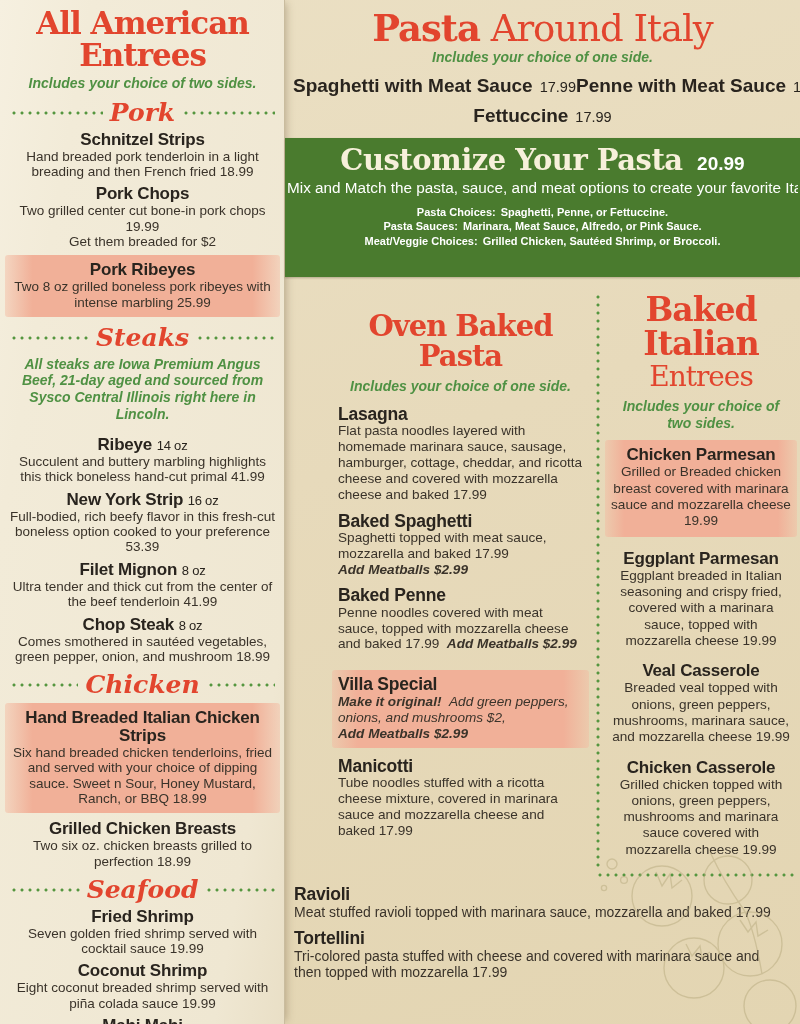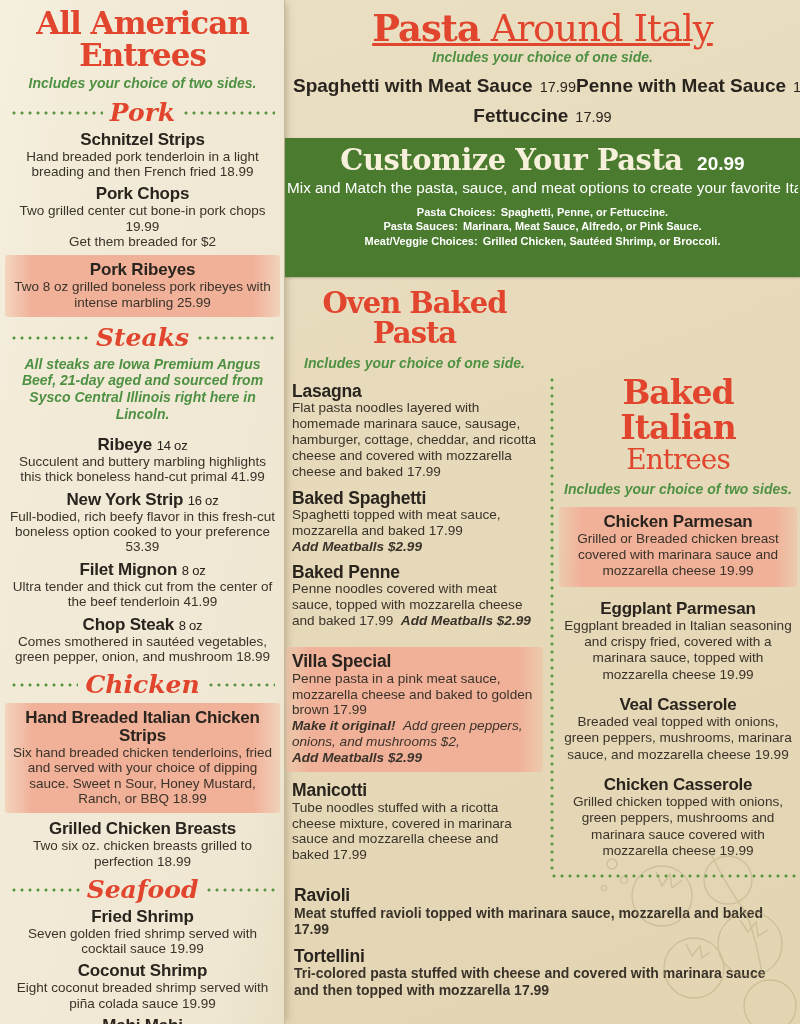--- a/index.html
+++ b/index.html
@@ -27,39 +27,39 @@
   .size { font-weight:normal; font-size:13px; }
   .item-desc { font-size:13.5px; line-height:1.14; color:#3a332a; }
   .hl { background:linear-gradient(90deg, rgba(244,185,160,.45) 0%, #f1b098 10%, #f1b098 90%, rgba(244,185,160,.45) 100%);
     border-radius:3px; padding:6px 3px 7px; margin:2px -5px 7px; }
   .note { margin-bottom:13px; }
 
   
   .right-area { position:absolute; left:285px; top:0; width:515px; height:1024px; }
   .pasta-top { text-align:center; padding-top:9px; }
   .pt-title { font-family:"DejaVu Serif", serif; color:#e2452e; font-size:37px;
-    line-height:1.05; letter-spacing:-1px;text-decoration:underline; }
+    line-height:1.05; letter-spacing:-1px; }
   .pt-title .b { font-weight:bold; }
   .pt-row { display:flex; justify-content:space-between; padding:9px 0 0 8px; }
   .pt-item { font-weight:bold; font-size:19px; color:#29241e; white-space:nowrap; }
   .pt-price { font-weight:normal; font-size:14.5px; margin-left:7px; }
   .pt-center { margin-top:8px; }
 
   .banner { margin-top:11px; background:#4a7b2e; color:#fff; text-align:center;
     padding:7px 2px 28px; box-shadow:0 1px 2px rgba(60,50,20,.3); }
   .banner-title { font-family:"DejaVu Serif", serif; font-weight:bold; font-size:29px;
     color:#f7f0da; letter-spacing:-0.5px; line-height:1.1; }
   .banner-price { font-family:"Liberation Sans", sans-serif; font-weight:bold; font-size:19px;
     color:#fff; margin-left:10px; letter-spacing:0; }
   .banner-sub { font-size:15.3px; margin-top:2px; white-space:nowrap; overflow:hidden; }
   .banner-choices { margin-top:8px; }
   .choice { font-size:11px; font-weight:bold; line-height:1.35; }
   .choice .lbl { margin-right:5px; }
 
-  .cols { display:flex; align-items:flex-end; margin-top:12px; }
+  .cols { display:flex; align-items:center; margin-top:12px;padding-left:46px; }
   .col-mid { width:262px; padding:0 10px 0 7px; text-align:left; }
   .mid-title { font-family:"DejaVu Serif", serif; font-weight:bold; color:#e2452e;
     font-size:29px; line-height:1.03; letter-spacing:-1px; text-align:center; }
   .col-mid .g-italic { text-align:center; margin:6px 0 10px; }
   .item-l { margin-bottom:9px; }
   .item-l .item-name { text-align:left; font-size:17.5px; }
   .item-l .item-desc { text-align:left; font-size:13.6px; line-height:1.17; }
   .addon { font-weight:bold; font-style:italic; font-size:13.6px; color:#3a332a; }
   .make-text { font-style:italic; font-size:13.6px; color:#3a332a; }
   .hl-l { margin:18px -6px 9px; padding:5px 6px 7px; }
@@ -73,21 +73,21 @@
     background-size:8px 4px; background-position:0 50%; background-repeat:repeat-x; }
   .bi-title { font-family:"DejaVu Serif", serif; color:#e2452e; line-height:1.04; letter-spacing:-1px; }
   .bi-t12 { font-weight:bold; font-size:33px; }
   .bi-t3 { font-weight:normal; font-size:28px; }
   .col-right .g-italic { margin:7px 0 9px; }
   .col-right .item { margin-bottom:13px; }
   .col-right .item-desc { font-size:13.6px; line-height:1.2; }
 
   .wide { padding:14px 6px 0 9px; text-align:left; }
   .wide .item-name { text-align:left; font-size:17.5px; }
-  .wide .item-desc { text-align:left; font-size:14px; line-height:1.18; max-width:492px;font-weight:bold; }
+  .wide .item-desc { text-align:left; font-size:14px; line-height:1.18; max-width:492px; }
   .wide .item { margin-bottom:9px; }
 
   .watermark { position:absolute; right:0; bottom:0; opacity:.45; pointer-events:none; }
 </style>
 </head>
 <body>
 
 <div id="menu">
 
   <div class="left-page">
@@ -216,21 +216,20 @@
           <div class="item-name">Baked Spaghetti</div>
           <div class="item-desc">Spaghetti topped with meat sauce, mozzarella and baked  17.99</div>
           <div class="addon">Add Meatballs $2.99</div>
         </div>
         <div class="item-l">
           <div class="item-name">Baked Penne</div>
           <div class="item-desc"><span>Penne noodles covered with meat sauce, topped with mozzarella cheese and baked  17.99</span>&nbsp;&nbsp;<span class="addon">Add Meatballs $2.99</span></div>
         </div>
         <div class="item-l hl hl-l">
           <div class="item-name">Villa Special</div>
-          <div class="item-desc">Penne pasta in a pink meat sauce, mozzarella cheese and baked to golden brown  17.99</div>
           <div class="item-desc"><span class="addon">Make it original!</span>&nbsp; <span class="make-text">Add green peppers, onions, and mushrooms $2,</span></div>
           <div class="addon">Add Meatballs $2.99</div>
         </div>
         <div class="item-l">
           <div class="item-name">Manicotti</div>
           <div class="item-desc">Tube noodles stuffed with a ricotta cheese mixture, covered in marinara sauce and mozzarella cheese and baked  17.99</div>
         </div>
       </div>
 
       <div class="col-right">

